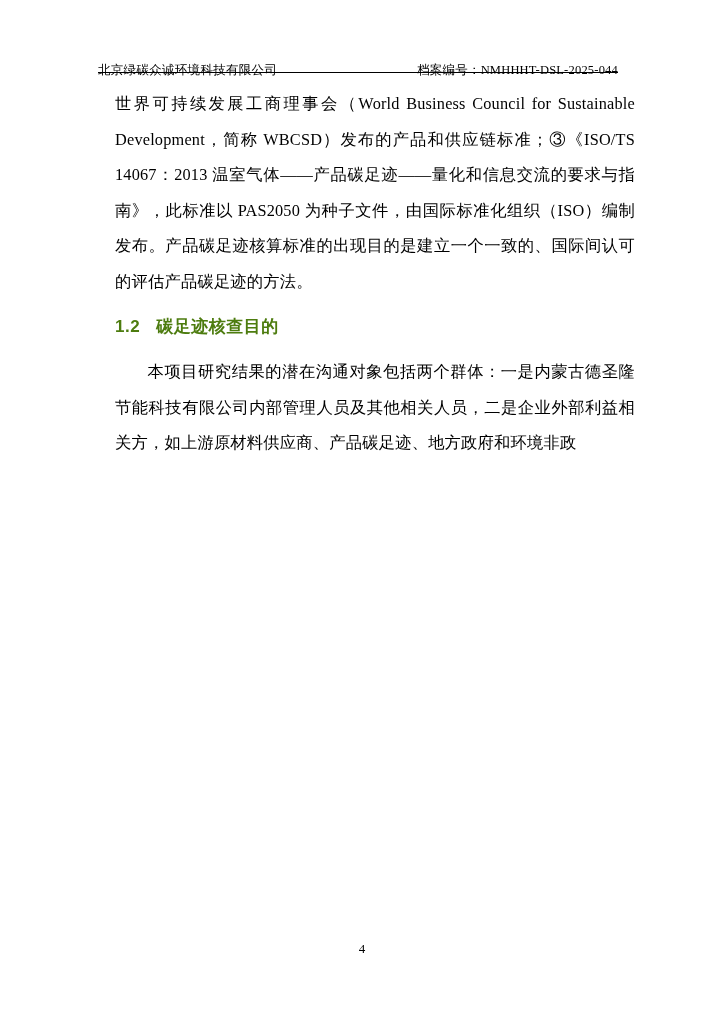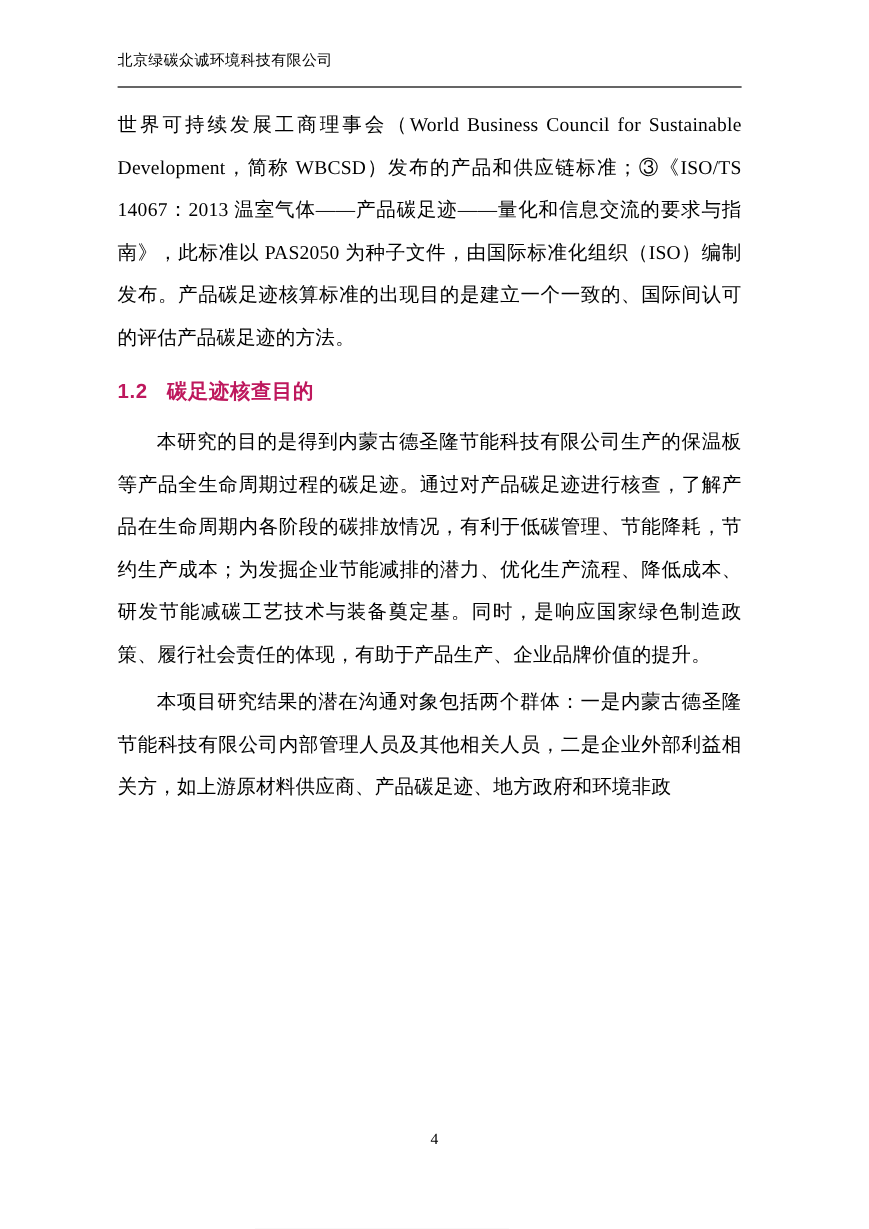--- a/index.html
+++ b/index.html
@@ -16,21 +16,21 @@
     position: relative;
     width: 724px;
     height: 1024px;
     background: #ffffff;
     box-sizing: border-box;
     overflow: hidden;
   }
   .header {
     position: absolute;
     left: 98px;
-    top: 42px;
+    top: 62px;
     width: 520px;
     display: flex;
     justify-content: space-between;
     align-items: flex-end;
     font-size: 12.5px;
     color: #000;
     font-family: "Liberation Serif", serif;
     padding-bottom: 5px;
   }
   .header-left {
@@ -42,21 +42,21 @@
   .header-rule {
     position: absolute;
     left: 98px;
     top: 72px;
     width: 520px;
     height: 0;
     border-top: 1px solid #000;
   }
   .content {
     position: absolute;
-    left: 98px;
+    left: 115px;
     top: 86px;
     width: 520px;
   }
   p.body-para {
     margin: 0;
     font-size: 16.3px;
     line-height: 35.5px;
     color: #000;
     text-align: justify;
     text-justify: inter-ideograph;
@@ -64,21 +64,21 @@
     font-family: "Liberation Serif", serif;
   }
   p.indent {
     text-indent: 2em;
   }
   h2.section-heading {
     margin: 0;
     font-size: 17px;
     line-height: 35px;
     font-weight: bold;
-    color: #be185d;
+    color: #4d7c0f;
     font-family: "Liberation Sans", sans-serif;
     letter-spacing: 0.5px;
   }
   h2.section-heading .num {
     margin-right: 16px;
   }
   .gap-before-heading { height: 10px; }
   .gap-after-heading { height: 6px; }
   .para-gap { height: 2px; }
   .page-number {
@@ -92,36 +92,36 @@
     font-family: "Liberation Serif", serif;
   }
 </style>
 </head>
 <body>
 
 <div class="page">
 
   <div class="header">
     <span class="header-left">北京绿碳众诚环境科技有限公司</span>
+    <span class="header-right"><span>档案编号：</span><span>NMHHHT-DSL-2025-044</span></span>
   </div>
   <div class="header-rule"></div>
 
   <div class="content">
 
     <p class="body-para">世界可持续发展工商理事会（World Business Council for Sustainable Development，简称 WBCSD）发布的产品和供应链标准；③《ISO/TS 14067：2013 温室气体——产品碳足迹——量化和信息交流的要求与指南》，此标准以 PAS2050 为种子文件，由国际标准化组织（ISO）编制发布。产品碳足迹核算标准的出现目的是建立一个一致的、国际间认可的评估产品碳足迹的方法。</p>
 
     <div class="gap-before-heading"></div>
 
     <h2 class="section-heading">
       <span class="num">1.2</span><span>碳足迹核查目的</span>
     </h2>
 
     <div class="gap-after-heading"></div>
 
-    <p class="body-para indent">本研究的目的是得到内蒙古德圣隆节能科技有限公司生产的保温板等产品全生命周期过程的碳足迹。通过对产品碳足迹进行核查，了解产品在生命周期内各阶段的碳排放情况，有利于低碳管理、节能降耗，节约生产成本；为发掘企业节能减排的潜力、优化生产流程、降低成本、研发节能减碳工艺技术与装备奠定基。同时，是响应国家绿色制造政策、履行社会责任的体现，有助于产品生产、企业品牌价值的提升。</p>
 
     <div class="para-gap"></div>
 
 
     <div class="para-gap"></div>
 
     <p class="body-para indent">本项目研究结果的潜在沟通对象包括两个群体：一是内蒙古德圣隆节能科技有限公司内部管理人员及其他相关人员，二是企业外部利益相关方，如上游原材料供应商、产品碳足迹、地方政府和环境非政</p>
 
   </div>
 

